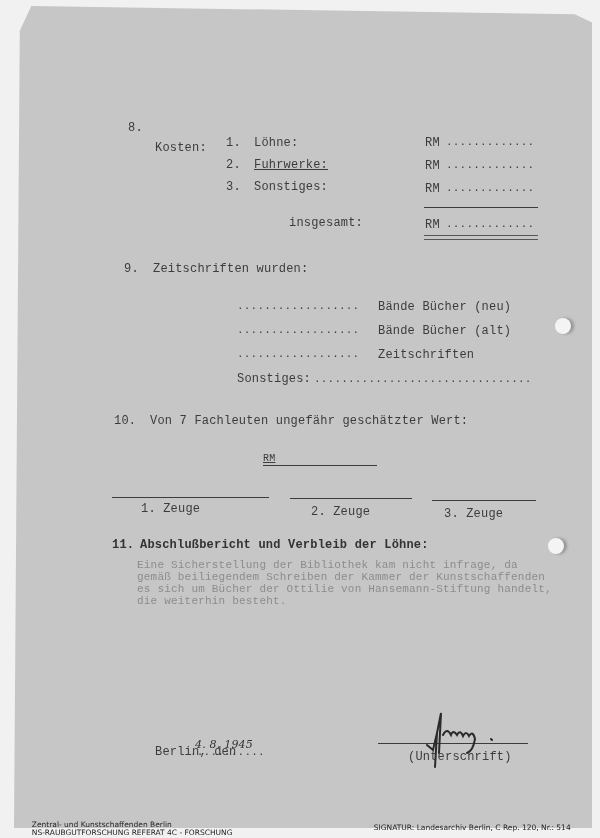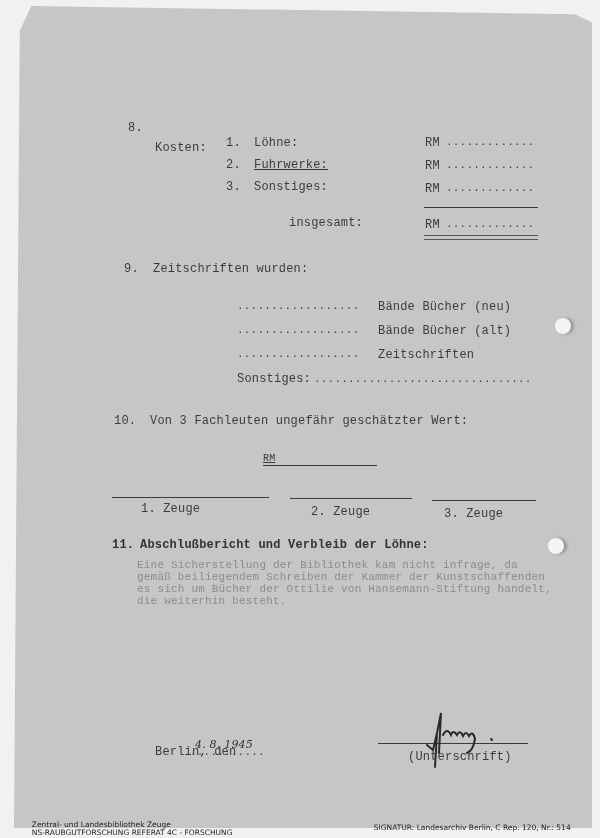--- a/index.html
+++ b/index.html
@@ -67,21 +67,21 @@
 <div class="t" style="left:237px; top:300px; font-size:11px;">..................</div>
 <div class="t" style="left:378px; top:300px;">Bände Bücher (neu)</div>
 <div class="t" style="left:237px; top:324px; font-size:11px;">..................</div>
 <div class="t" style="left:378px; top:324px;">Bände Bücher (alt)</div>
 <div class="t" style="left:237px; top:348px; font-size:11px;">..................</div>
 <div class="t" style="left:378px; top:348px;">Zeitschriften</div>
 <div class="t" style="left:237px; top:372px;">Sonstiges:</div>
 <div class="t" style="left:314px; top:373px; font-size:11px;">................................</div>
 
 <div class="t" style="left:114px; top:414px;">10.</div>
-<div class="t" style="left:150px; top:414px;">Von 3 Fachleuten ungefähr geschätzter Wert:</div>
+<div class="t" style="left:150px; top:414px;">Von 7 Fachleuten ungefähr geschätzter Wert:</div>
 <div class="t" style="left:263px; top:453px; font-size:10px; text-decoration:underline;">RM</div>
 <div class="line" style="left:263px; top:465px; width:114px;"></div>
 
 <div class="line" style="left:112px; top:497px; width:157px;"></div>
 <div class="line" style="left:290px; top:498px; width:122px;"></div>
 <div class="line" style="left:432px; top:500px; width:104px;"></div>
 <div class="t" style="left:141px; top:502px;">1. Zeuge</div>
 <div class="t" style="left:311px; top:505px;">2. Zeuge</div>
 <div class="t" style="left:444px; top:507px;">3. Zeuge</div>
 
@@ -98,20 +98,20 @@
 
 <div class="line" style="left:378px; top:743px; width:150px;"></div>
 <div class="sig" style="position:absolute; left:415px; top:705px;">
   <svg width="100" height="70" viewBox="0 0 100 70">
     <path d="M20 62 L22 28 L18 45 L12 40 M22 28 L26 8 L24 48 M28 30 q4 -8 8 0 q2 -6 6 0 q3 -6 6 1 q3 -6 6 0 q4 -6 6 3 q-2 12 -8 14 M76 34 l1 1" stroke="#2a2a2a" stroke-width="2" fill="none" stroke-linecap="round"></path>
   </svg>
 </div>
 <div class="t" style="left:408px; top:750px;">(Unterschrift)</div>
 
 <div class="footer" style="left:27px; top:811px;">
-  <span>Zentral- und Landesbibliothek Zeuge</span>
+  <span>Zentral- und Kunstschaffenden Berlin</span>
 </div>
 <div class="footer" style="left:27px; top:819px;">
   <span>NS-RAUBGUTFORSCHUNG REFERAT 4C - FORSCHUNG</span>
 </div>
 <div class="footer" style="left:369px; top:814px;">
   <span>SIGNATUR: Landesarchiv Berlin, C Rep. 120, Nr.: 514</span>
 </div>
 
 </body></html>

